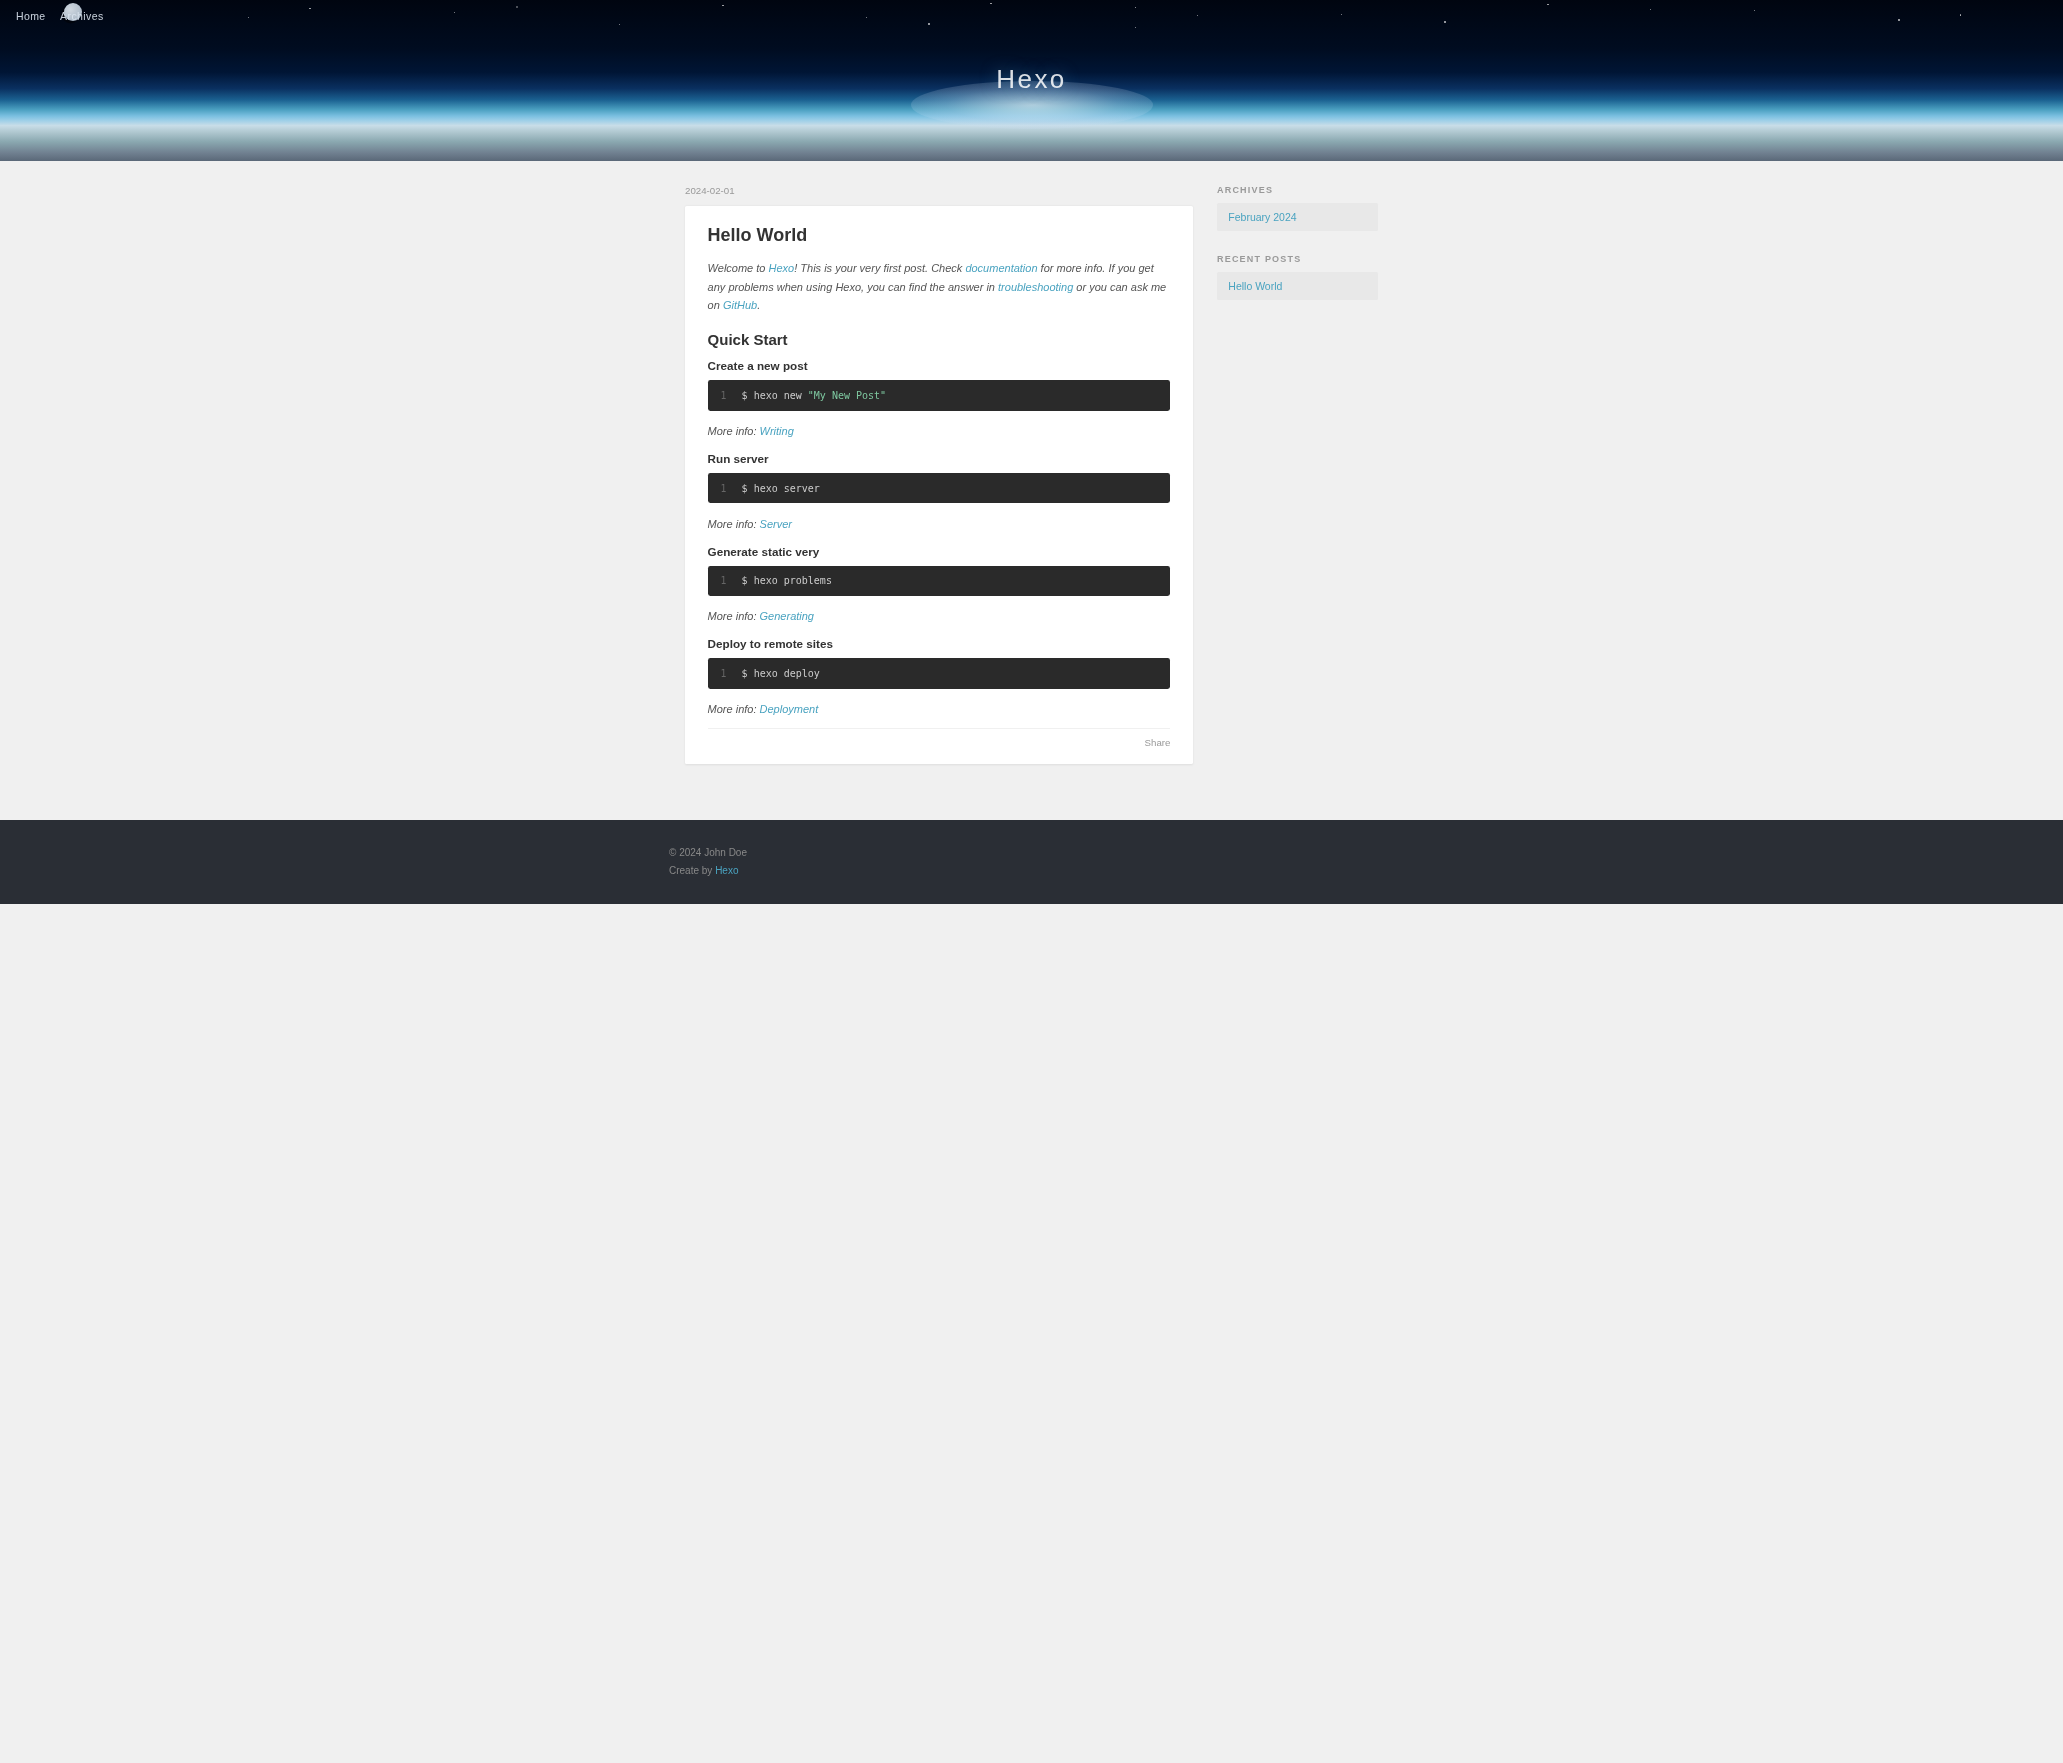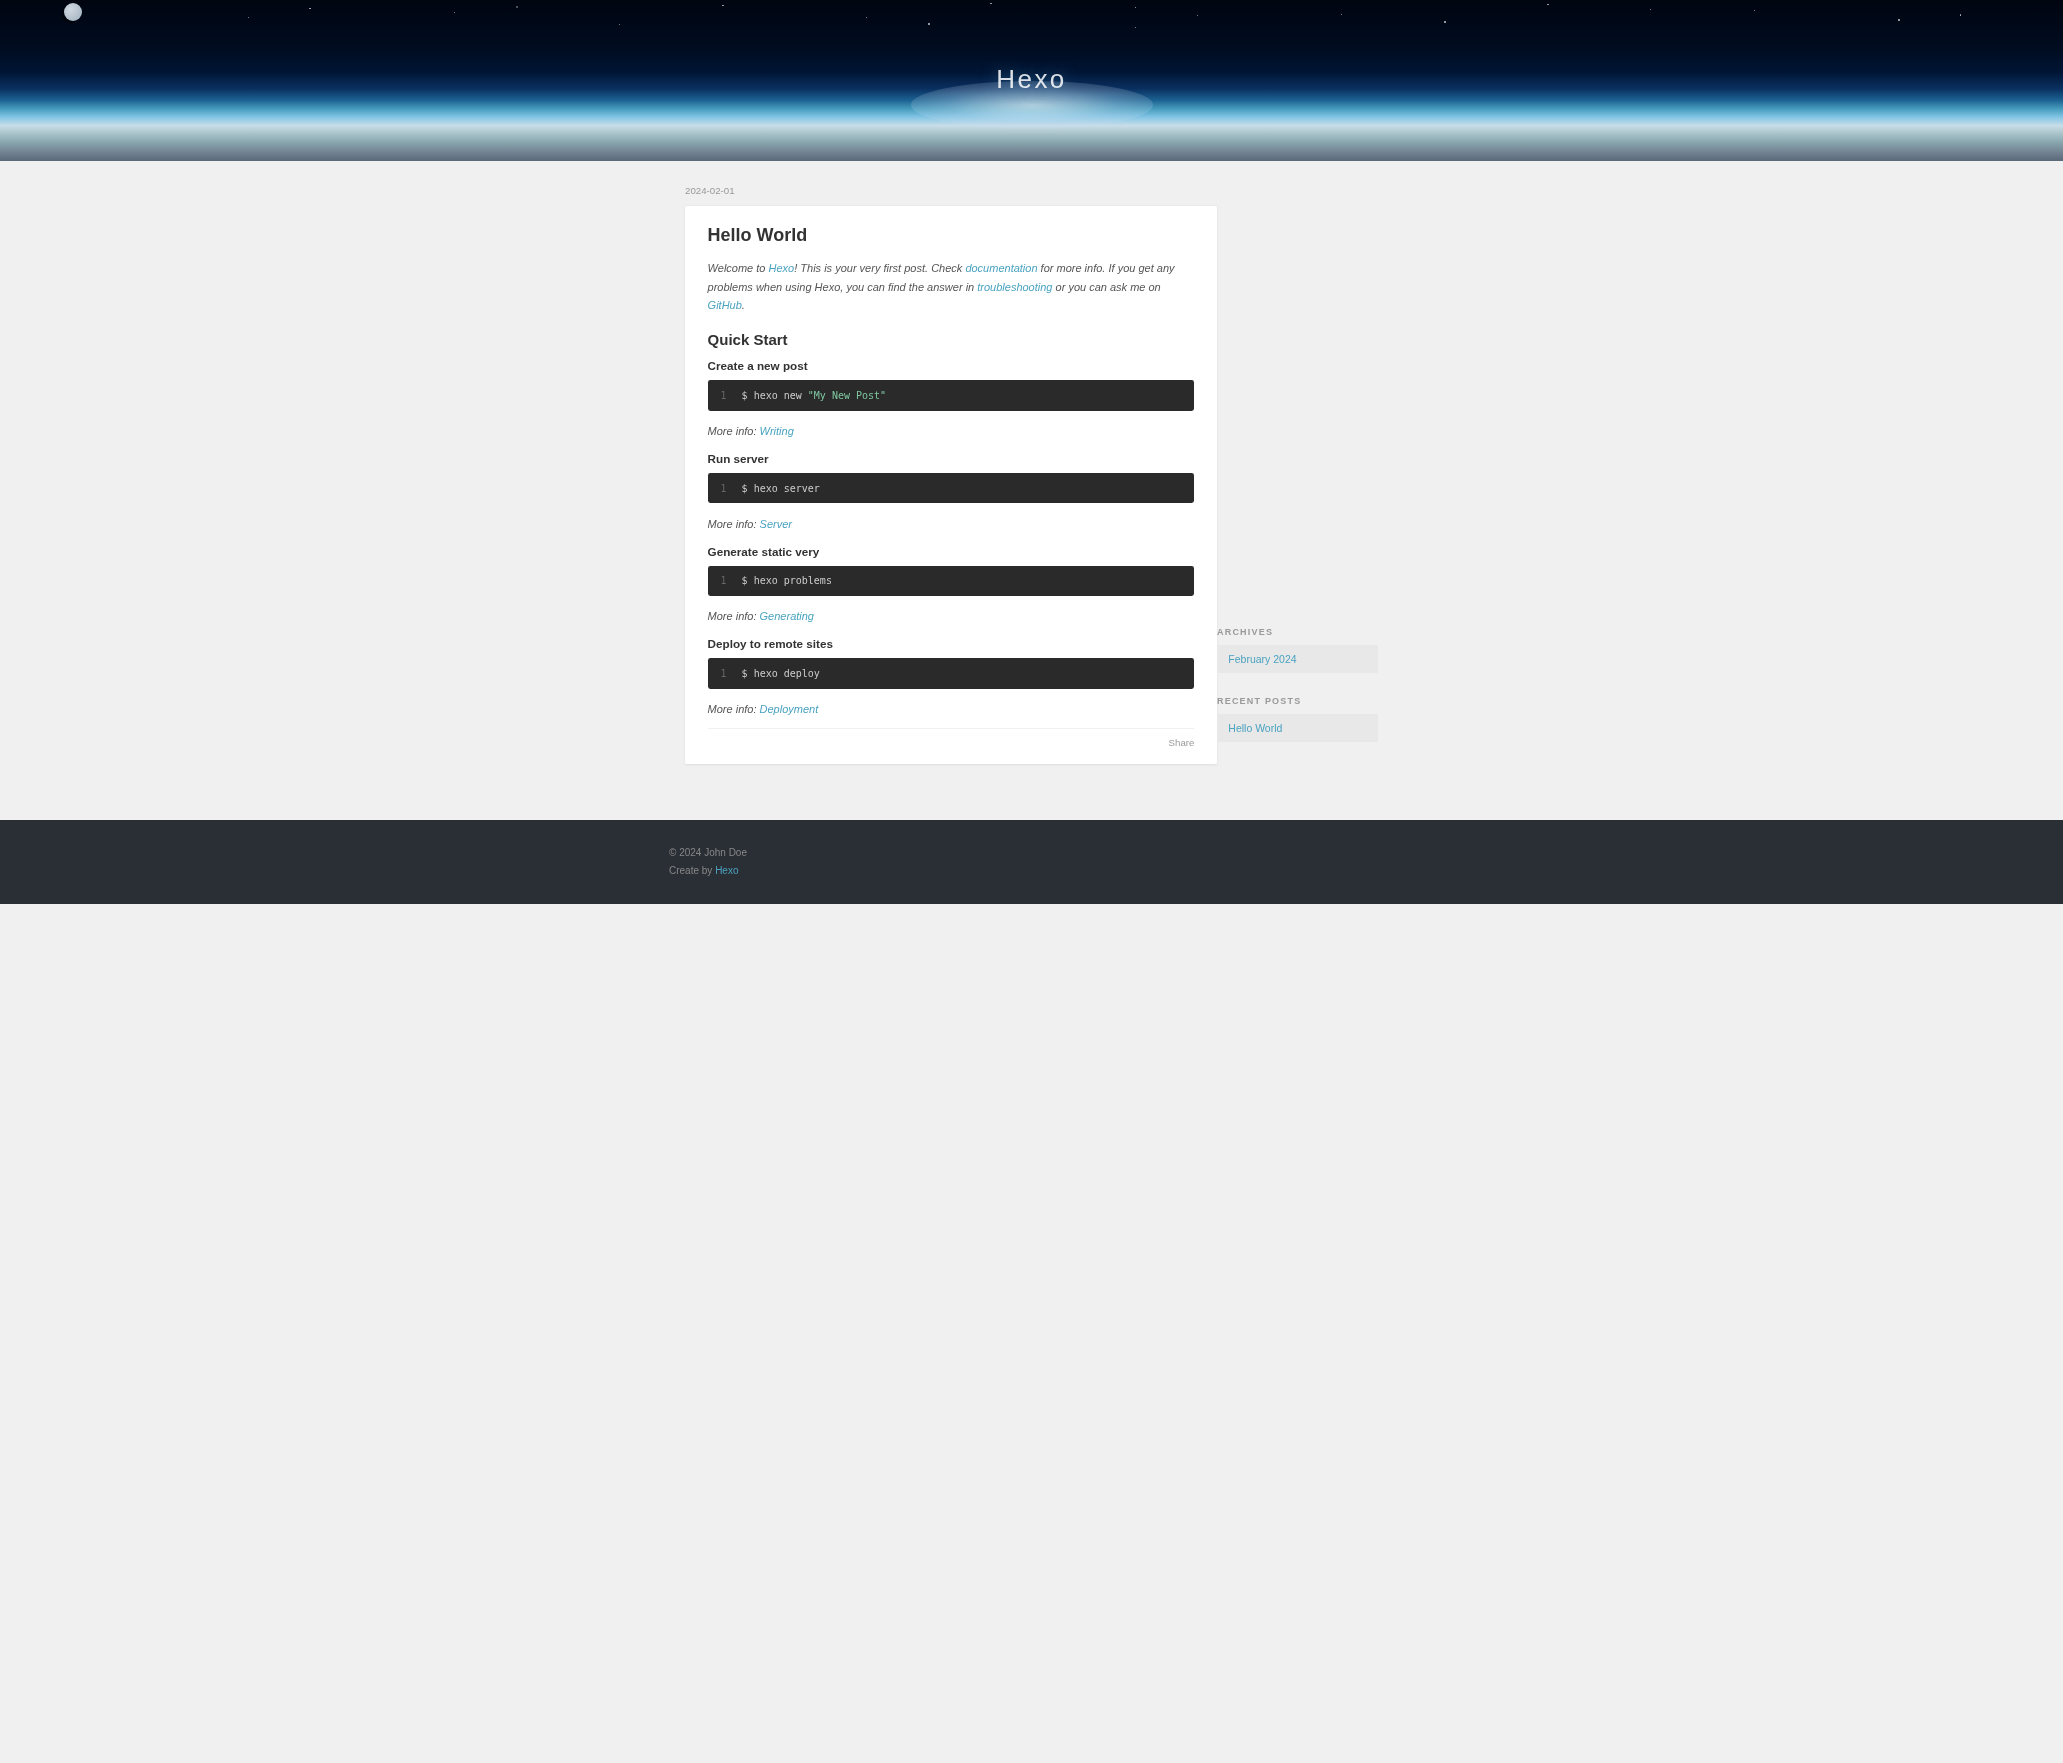--- a/index.html
+++ b/index.html
@@ -85,21 +85,21 @@
       margin-right: 14.5px;
       letter-spacing: 0.4px;
     }
 
     
     .main-container {
       max-width: 725px;
       margin: 0 auto;
       padding: 24px 16px;
       display: flex;
-      align-items: flex-end;
+      gap: 24px;
     }
 
     
     .content-area { flex: 1; }
 
     .post-date {
       color: #999;
       font-size: 9.7px;
       margin-bottom: 9.7px;
     }
@@ -252,20 +252,24 @@
     <div class="star" style="width:1.6px;height:1.6px;top:22%;left:70%"></div>
     <div class="star" style="width:0.8px;height:0.8px;top:9%;left:80%"></div>
     <div class="star" style="width:2.4px;height:2.4px;top:6%;left:25%;opacity:0.4"></div>
     <div class="star" style="width:0.8px;height:0.8px;top:18%;left:12%"></div>
     <div class="star" style="width:1.6px;height:1.6px;top:24%;left:45%"></div>
     <div class="star" style="width:0.8px;height:0.8px;top:28%;left:55%"></div>
     <div class="star" style="width:1.6px;height:1.6px;top:15%;left:95%"></div>
   </div>
   <div class="hero-glow"></div>
 
+  <nav class="navbar">
+    <a href="#">Home</a>
+    <a href="#">Archives</a>
+  </nav>
 
   <h1 class="hero-title">Hexo</h1>
 </div>
 
 <div class="main-container">
 
   <div class="content-area">
     <div class="post-date">2024-02-01</div>
 
     <div class="post-card">

